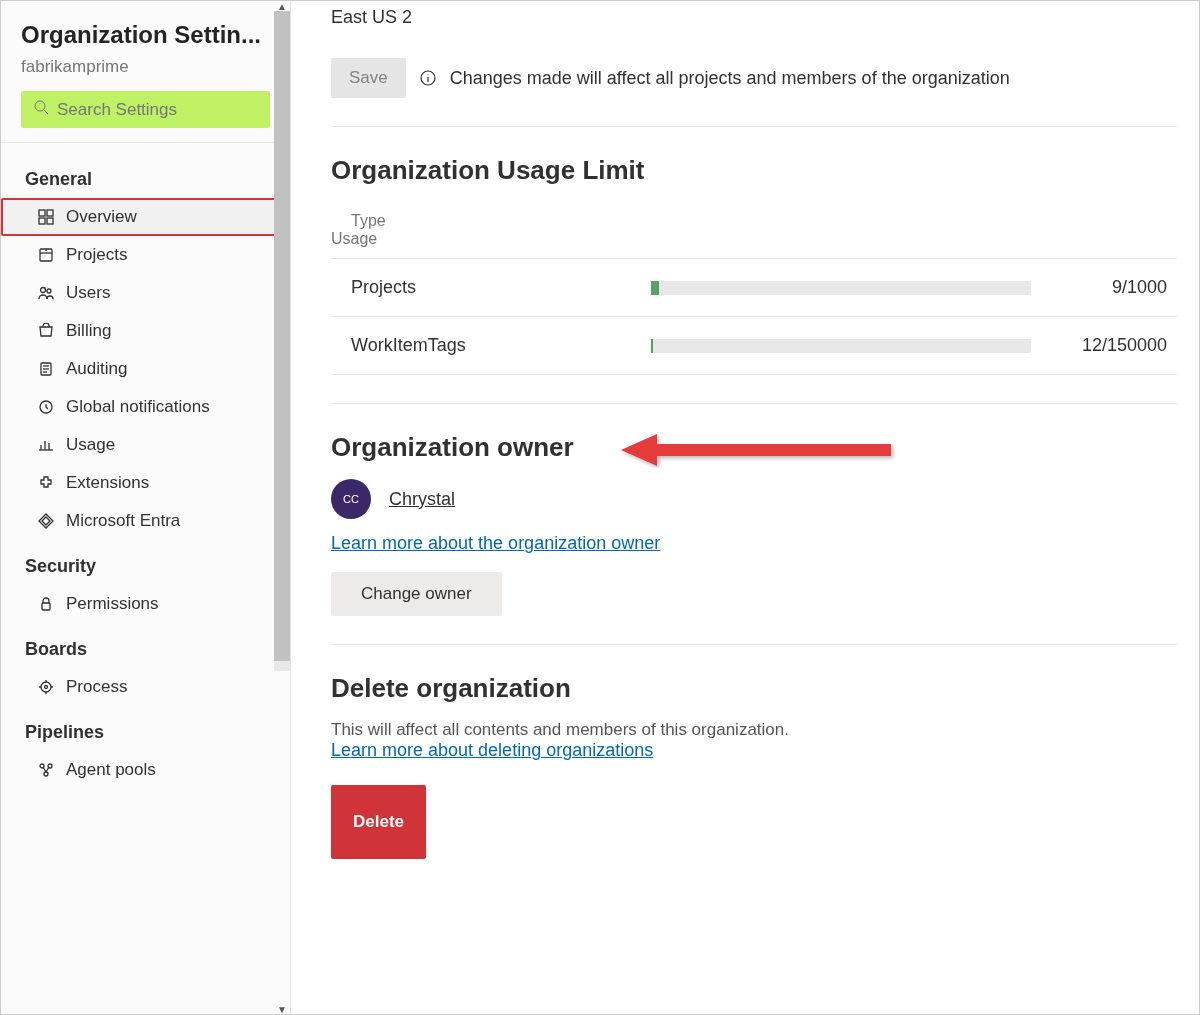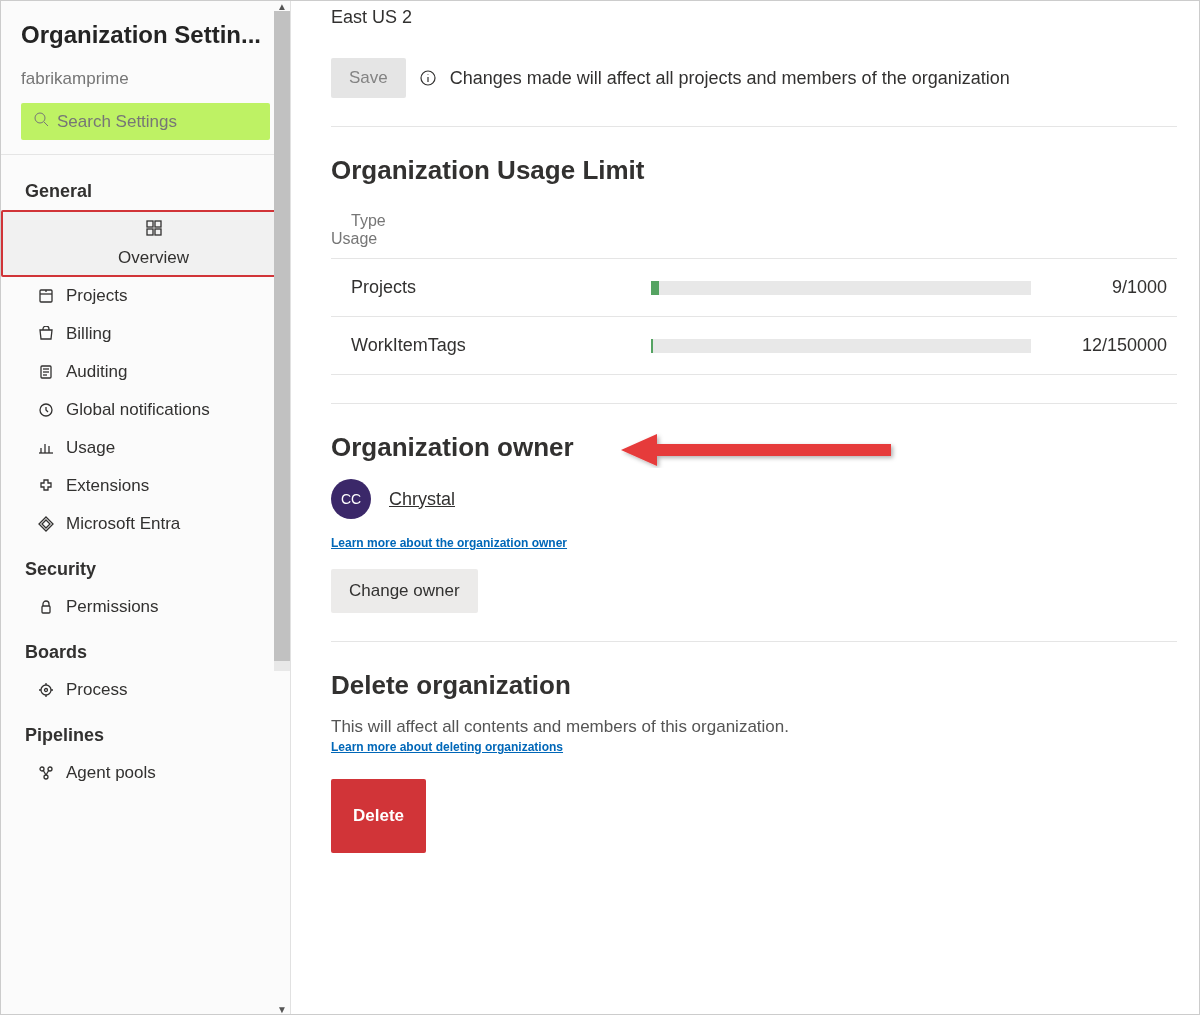--- a/index.html
+++ b/index.html
@@ -3,30 +3,30 @@
 <meta charset="utf-8">
 <style>
 * { box-sizing: border-box; margin: 0; padding: 0; }
 body { font-family: "Segoe UI", Arial, sans-serif; color: #323130; background: #fff; }
 .app { display: flex; width: 1200px; height: 1015px; border: 1px solid #ccc; overflow: hidden; position: relative; }
 
 
 .sidebar { width: 290px; min-width: 290px; background: #fbfbfb; border-right: 1px solid #e1e1e1; position: relative; padding-top: 20px; }
 .sidebar-hdr { padding: 0 28px 14px 20px; }
 .sidebar-title { font-size: 24px; font-weight: 600; color: #242424; white-space: nowrap; overflow: hidden; text-overflow: ellipsis; }
-.sidebar-sub  { font-size: 17px; color: #767676; margin-top: 20px; }
+.sidebar-sub  { font-size: 17px; color: #767676; margin-top: 8px; }
 .search-wrap { padding: 0 20px 14px 20px; }
 .search-box { display: flex; align-items: center; gap: 8px; background: #bef264; border-radius: 2px; padding: 8px 12px; color: #767676; font-size: 17px; }
 .search-box svg { width: 16px; height: 16px; stroke: #767676; fill: none; }
 .divider { height: 1px; background: #e5e5e5; margin: 0 0 10px 0; }
 .nav-section-title { font-size: 18px; font-weight: 600; padding: 16px 24px 8px 24px; color: #323130; }
 .nav-item { display: flex; align-items: center; gap: 11px; padding: 9px 20px 9px 36px; font-size: 17px; color: #323130; cursor: pointer; }
 .nav-item .ico { width: 18px; height: 18px; flex: 0 0 18px; display: flex; align-items: center; justify-content: center; }
 .nav-item .ico svg { width: 16px; height: 16px; stroke: #323130; fill: none; stroke-width: 1.3; }
-.nav-item.sel { background: rgba(0,0,0,0.04); flex-direction: column; }
+.nav-item.sel { background: rgba(0,0,0,0.04); }
 .nav-item.hl { outline: 2px solid #d13438; outline-offset: -2px; border-radius: 2px; }
 
 
 .sb-track { position: absolute; top: 10px; right: 0; width: 16px; height: 660px; background: #e8e8e8; }
 .sb-thumb { position: absolute; top: 10px; right: 0; width: 16px; height: 650px; background: #c1c1c1; }
 .sb-arrow { position: absolute; right: 0; width: 16px; height: 10px; display: flex; align-items: center; justify-content: center; color: #555; font-size: 10px; }
 .sb-arrow.up { top: 0; }
 .sb-arrow.dn { bottom: 0; }
 
 
@@ -44,24 +44,24 @@
 .usage-head .col-type { width: 320px; padding-left: 20px; }
 .usage-grid { border-top: 1px solid #e5e5e5; }
 .usage-row { display: flex; align-items: center; padding: 18px 0; border-bottom: 1px solid #e5e5e5; }
 .usage-row .col-type { width: 320px; padding-left: 20px; font-size: 18px; }
 .usage-row .col-bar { flex: 0 0 380px; height: 14px; background: #e8e8e8; position: relative; }
 .usage-row .col-bar .fill { position: absolute; left: 0; top: 0; bottom: 0; background: #55a362; }
 .usage-row .col-val { flex: 1; text-align: right; font-size: 18px; padding-right: 10px; }
 
 .owner-sec { position: relative; }
 .owner-row { display: flex; align-items: center; gap: 18px; margin: 10px 0 14px 0; }
-.avatar { width: 40px; height: 40px; border-radius: 50%; background: #3b2869; color: #fff; display: flex; align-items: center; justify-content: center; font-size: 14px; }
+.avatar { width: 40px; height: 40px; border-radius: 50%; background: #3b2869; color: #fff; display: flex; align-items: center; justify-content: center; font-size: 11px; }
 .owner-name { font-size: 18px; text-decoration: underline; }
-.link { color: #0067b8; text-decoration: underline; font-size: 12px; cursor: pointer; font-weight: bold; }
-.btn-secondary { background: #ecebea; border: none; color: #323130; font-size: 17px; padding: 12px 18px; border-radius: 2px; margin-top: 18px; cursor: pointer; }
+.link { color: #0067b8; text-decoration: underline; font-size: 18px; cursor: pointer; }
+.btn-secondary { background: #ecebea; border: none; color: #323130; font-size: 17px; padding: 12px 30px; border-radius: 2px; margin-top: 18px; cursor: pointer; }
 
 .arrow-annot { position: absolute; top: 0px; left: 290px; pointer-events: none; }
 .arrow-annot svg { width: 280px; height: 36px; }
 
 .del-desc { font-size: 17px; color: #555; margin-top: 4px; }
 .btn-danger { background: #d13438; border: none; color: #fff; font-size: 17px; font-weight: 600; padding: 27px 22px; border-radius: 2px; margin-top: 24px; cursor: pointer; }
 </style>
 </head>
 <body>
 
@@ -98,20 +98,31 @@
     </div>
     <div class="nav-item">
       <span class="ico">
           <svg viewBox="0 0 16 16">
             <rect x="2" y="2" width="12" height="12" rx="1"></rect>
             <line x1="2" y1="6" x2="14" y2="6"></line>
             <line x1="8" y1="2" x2="8" y2="4"></line>
           </svg>
         </span>
       <span>Projects</span>
+    </div>
+    <div class="nav-item">
+      <span class="ico">
+          <svg viewBox="0 0 16 16">
+            <circle cx="5" cy="5" r="2.5"></circle>
+            <circle cx="11" cy="6" r="2"></circle>
+            <path d="M1 14c0-2.5 2-4 4-4s4 1.5 4 4"></path>
+            <path d="M9 14c0-2 1.5-3 3-3s3 1 3 3"></path>
+          </svg>
+        </span>
+      <span>Users</span>
     </div>
     <div class="nav-item">
       <span class="ico">
           <svg viewBox="0 0 16 16">
             <path d="M2 4h12l-1 9H3z"></path>
             <path d="M5 4V3a3 3 0 016 0v1"></path>
           </svg>
         </span>
       <span>Billing</span>
     </div>

